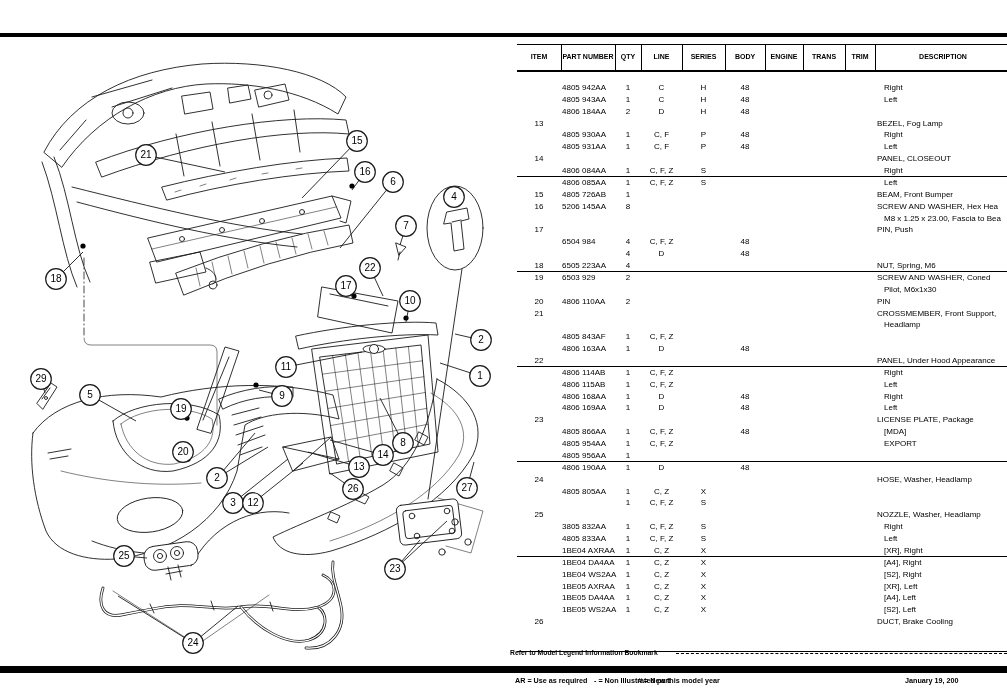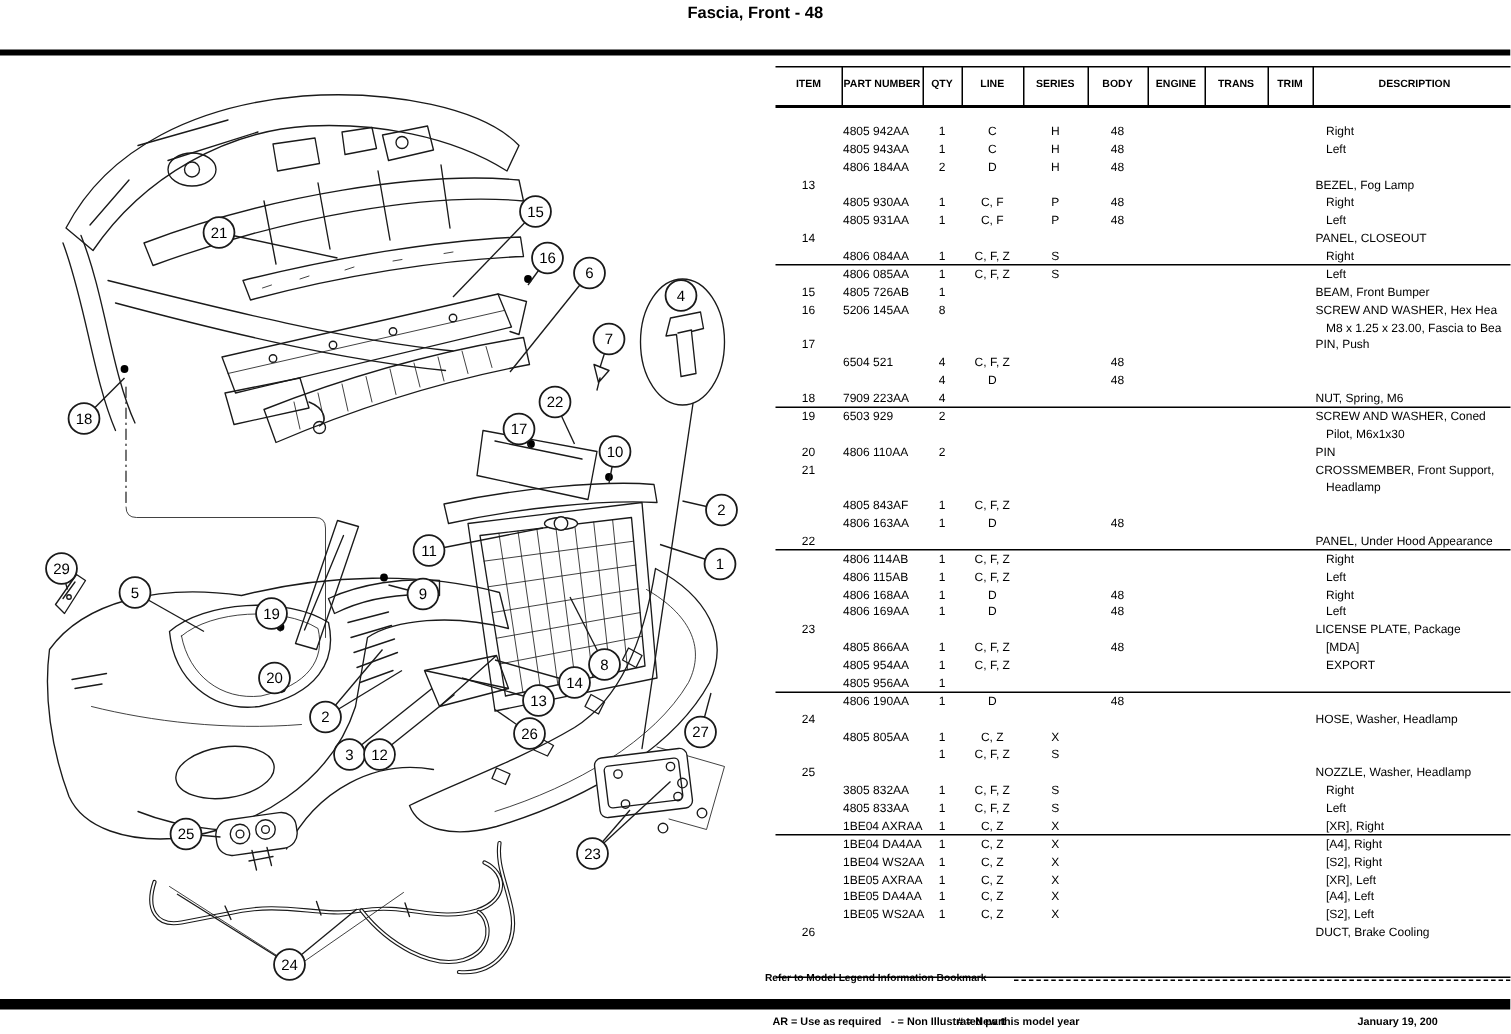--- a/index.html
+++ b/index.html
@@ -50,21 +50,20 @@
   .art .tubeI{stroke:#fff;stroke-width:1.3;}
   .art .wfill{fill:#fff;}
   .leader{stroke:#1a1a1a;stroke-width:0.9;}
   .bcirc{fill:#fff;stroke:#1a1a1a;stroke-width:1.2;}
   .btxt{font-family:"Liberation Sans",sans-serif;font-size:10px;fill:#000;text-anchor:middle;}
 </style>
 </head>
 <body>
 
 <div class="title">
-  <div>Fascia, Front - 48</div>
 </div>
 <div class="bar" id="bar-top"></div>
 
 <svg id="diagram" width="512" height="689" viewBox="0 0 512 689">
   <defs>
     <g id="screw">
       <circle r="2.6"></circle>
         <line x1="0" y1="2.6" x2="0" y2="9.5"></line>
       <line x1="-2" y1="4.6" x2="2" y2="5.6"></line>
         <line x1="-2" y1="6.8" x2="2" y2="7.8"></line>
@@ -379,33 +378,33 @@
       </div>
       <div class="trow" style="top: 212.57px;">
         <span class="tc c-desc ind">M8 x 1.25 x 23.00, Fascia to Bea</span>
       </div>
       <div class="trow" style="top: 224.44px;">
         <span class="tc c-item">17</span>
         <span class="tc c-desc">PIN, Push</span>
         <div class="rsep" style="top: 236.31px;"></div>
       </div>
       <div class="trow" style="top: 236.31px;">
-        <span class="tc c-part">6504 521</span>
+        <span class="tc c-part">6504 984</span>
         <span class="tc c-qty">4</span>
         <span class="tc c-line">C, F, Z</span>
         <span class="tc c-body">48</span>
       </div>
       <div class="trow" style="top: 248.18px;">
         <span class="tc c-qty">4</span>
         <span class="tc c-line">D</span>
         <span class="tc c-body">48</span>
       </div>
       <div class="trow" style="top: 260.05px;">
         <span class="tc c-item">18</span>
-        <span class="tc c-part">7909 223AA</span>
+        <span class="tc c-part">6505 223AA</span>
         <span class="tc c-qty">4</span>
         <span class="tc c-desc">NUT, Spring, M6</span>
       </div>
       <div class="trow" style="top: 271.92px;">
         <span class="tc c-item">19</span>
         <span class="tc c-part">6503 929</span>
         <span class="tc c-qty">2</span>
         <span class="tc c-desc">SCREW AND WASHER, Coned</span>
         <div class="rsep" style="top: 283.79px;"></div>
       </div>

